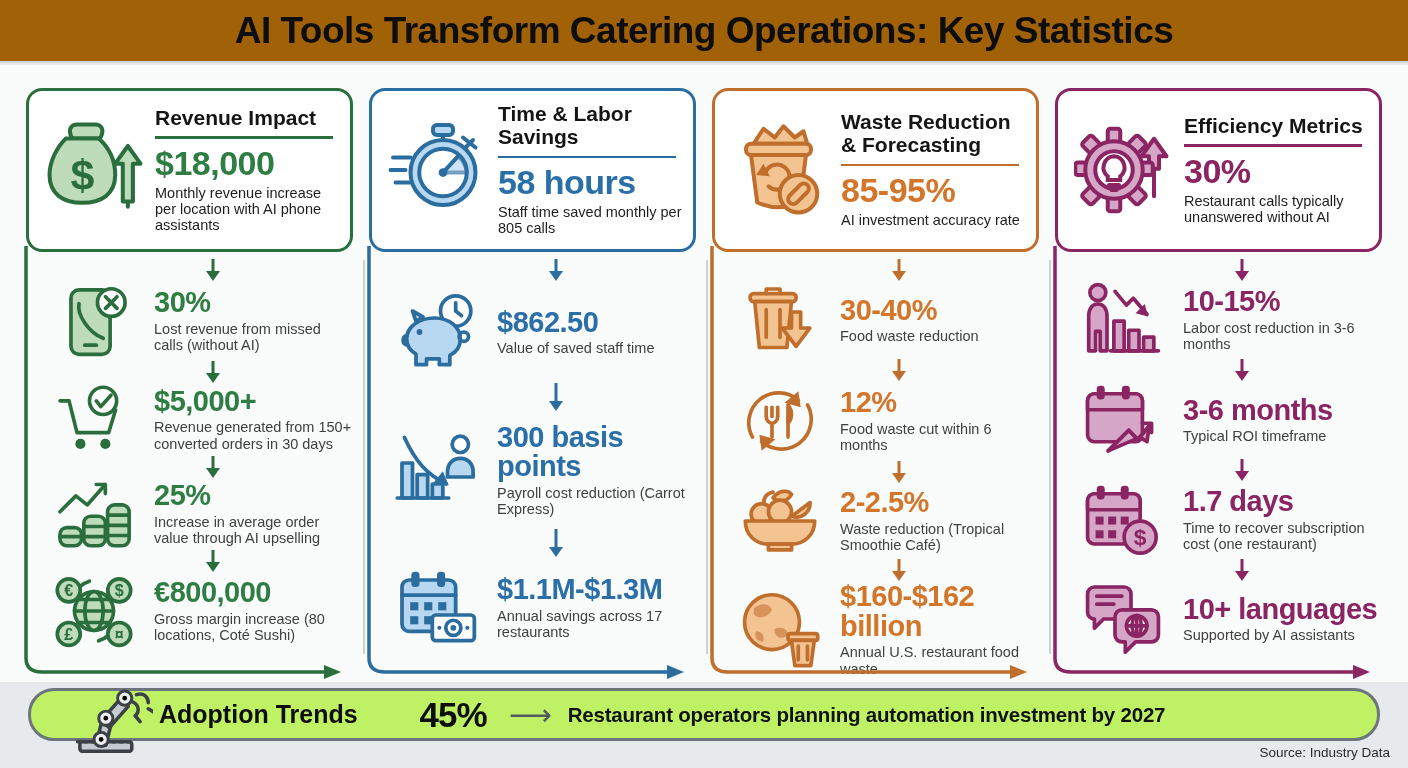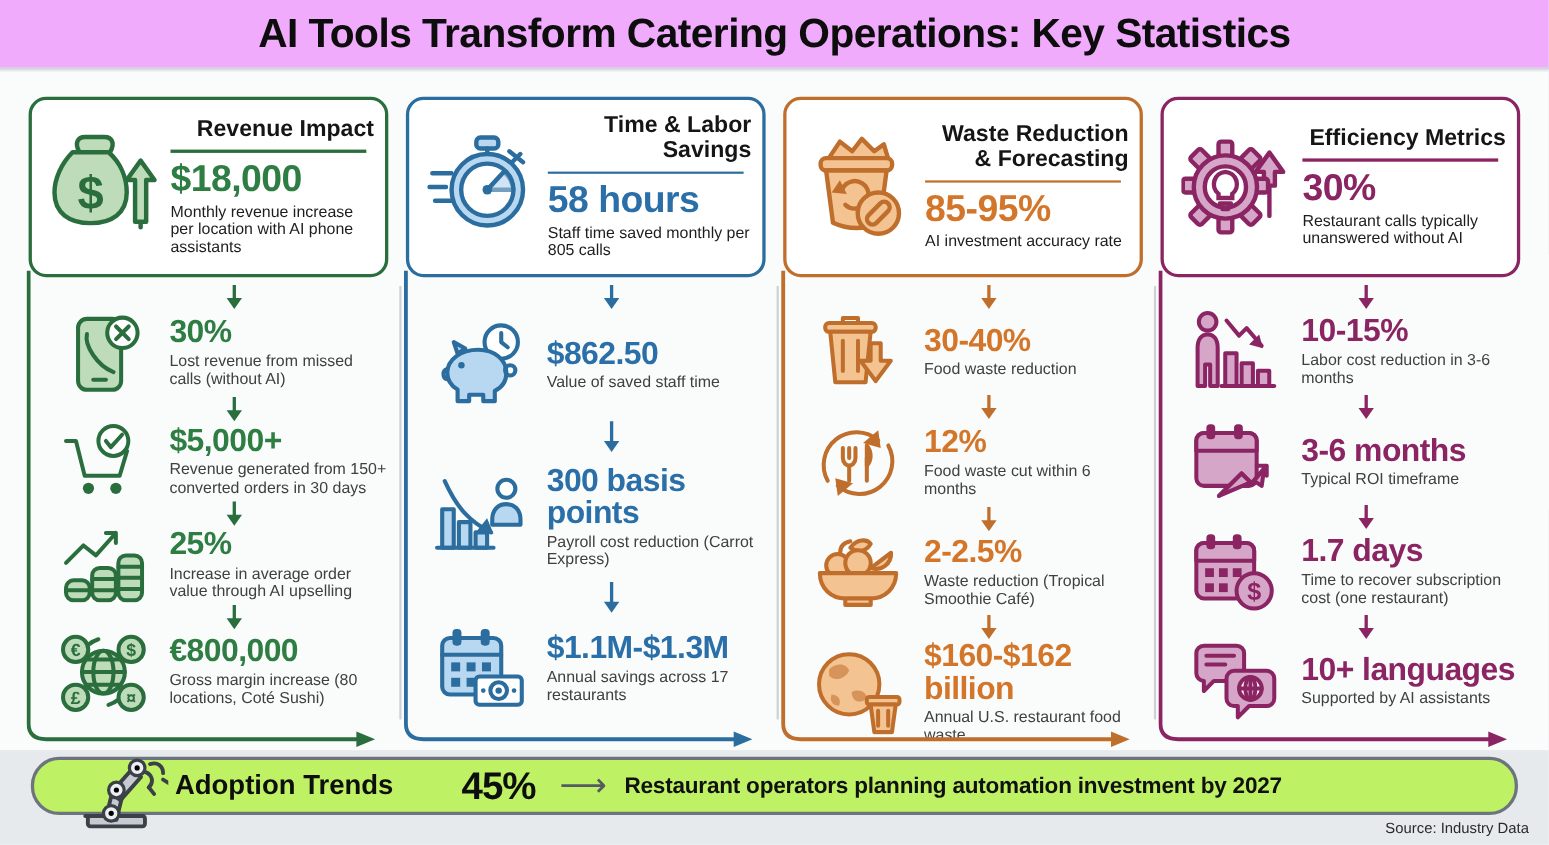--- a/index.html
+++ b/index.html
@@ -4,21 +4,21 @@
 <style>
   * { margin:0; padding:0; box-sizing:border-box; }
   html,body { width:1408px; height:768px; }
   body {
     font-family:"Liberation Sans","DejaVu Sans",sans-serif;
     background:#e7eaed;
     position:relative; overflow:hidden;
     color:#1b1b1b;
   }
   .title-band {
-    height:63px; background:#f0abfc; border-bottom:2px solid #d2d6da;
+    height:63px; background:#a16207; border-bottom:2px solid #d2d6da;
     display:flex; align-items:center; justify-content:center;
   }
   .title-band h1 {
     font-size:37px; font-weight:800; letter-spacing:-0.5px; color:#0d0d0d;
   }
   .content {
     position:absolute; left:0; top:65px; width:1408px; height:617px;
     background:#fafbfb;
     display:flex; justify-content:space-between;
     padding:23px 26px 0 26px;
@@ -36,21 +36,21 @@
   .c-orange { --bd:#bf6e2c; --md:#d4762a; --lt:#f3c492; --xl:#f9ddbd; }
   .c-purple { --bd:#8a2462; --md:#8a2462; --lt:#d6a6c8; --xl:#ebd0e0; }
 
   .hcard {
     border:3.5px solid var(--bd); border-radius:16px; background:#fff;
     height:164px; display:flex; align-items:center; padding:8px 6px 8px 10px;
     flex-shrink:0;
   }
   .hcard .icon-box { width:112px; flex-shrink:0; display:flex; justify-content:center; }
   .hcard .htext { flex:1; padding-left:4px; }
-  .hcard h2 { font-size:21px; font-weight:800; color:#151515; line-height:1.08; max-width:185px;text-align:right; }
+  .hcard h2 { font-size:21px; font-weight:800; color:#151515; line-height:1.08; max-width:185px; }
   .hrule { height:2.5px; background:var(--bd); margin:7px 0 7px 0; width:94%; }
   .hstat { font-size:34px; font-weight:800; color:var(--md); line-height:1; margin-bottom:5px; letter-spacing:-0.5px; }
   .hcap  { font-size:14.5px; line-height:1.12; color:#1d1d1d; font-weight:500; max-width:200px; }
 
   .flow { flex:1; display:flex; flex-direction:column; align-items:stretch;
           justify-content:space-between; padding:6px 0 34px 0; }
   .darr { align-self:center; margin-left:46px; flex-shrink:0; }
   .darr line { stroke:var(--bd); stroke-width:3; }
   .darr polygon { fill:var(--bd); }
 

